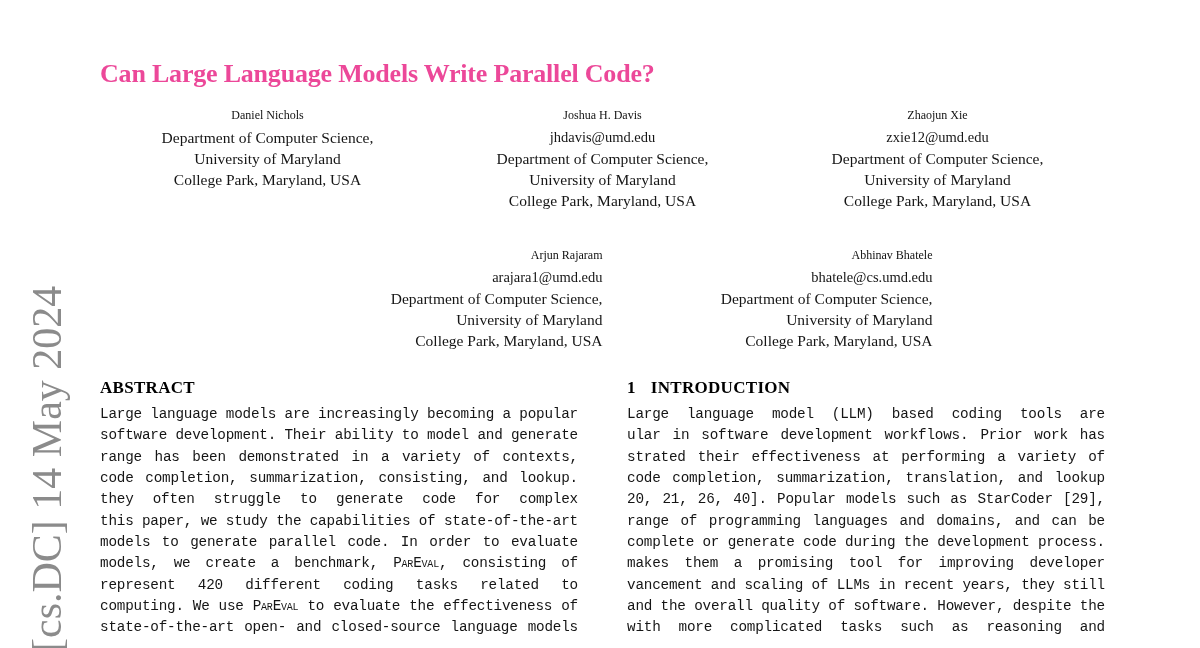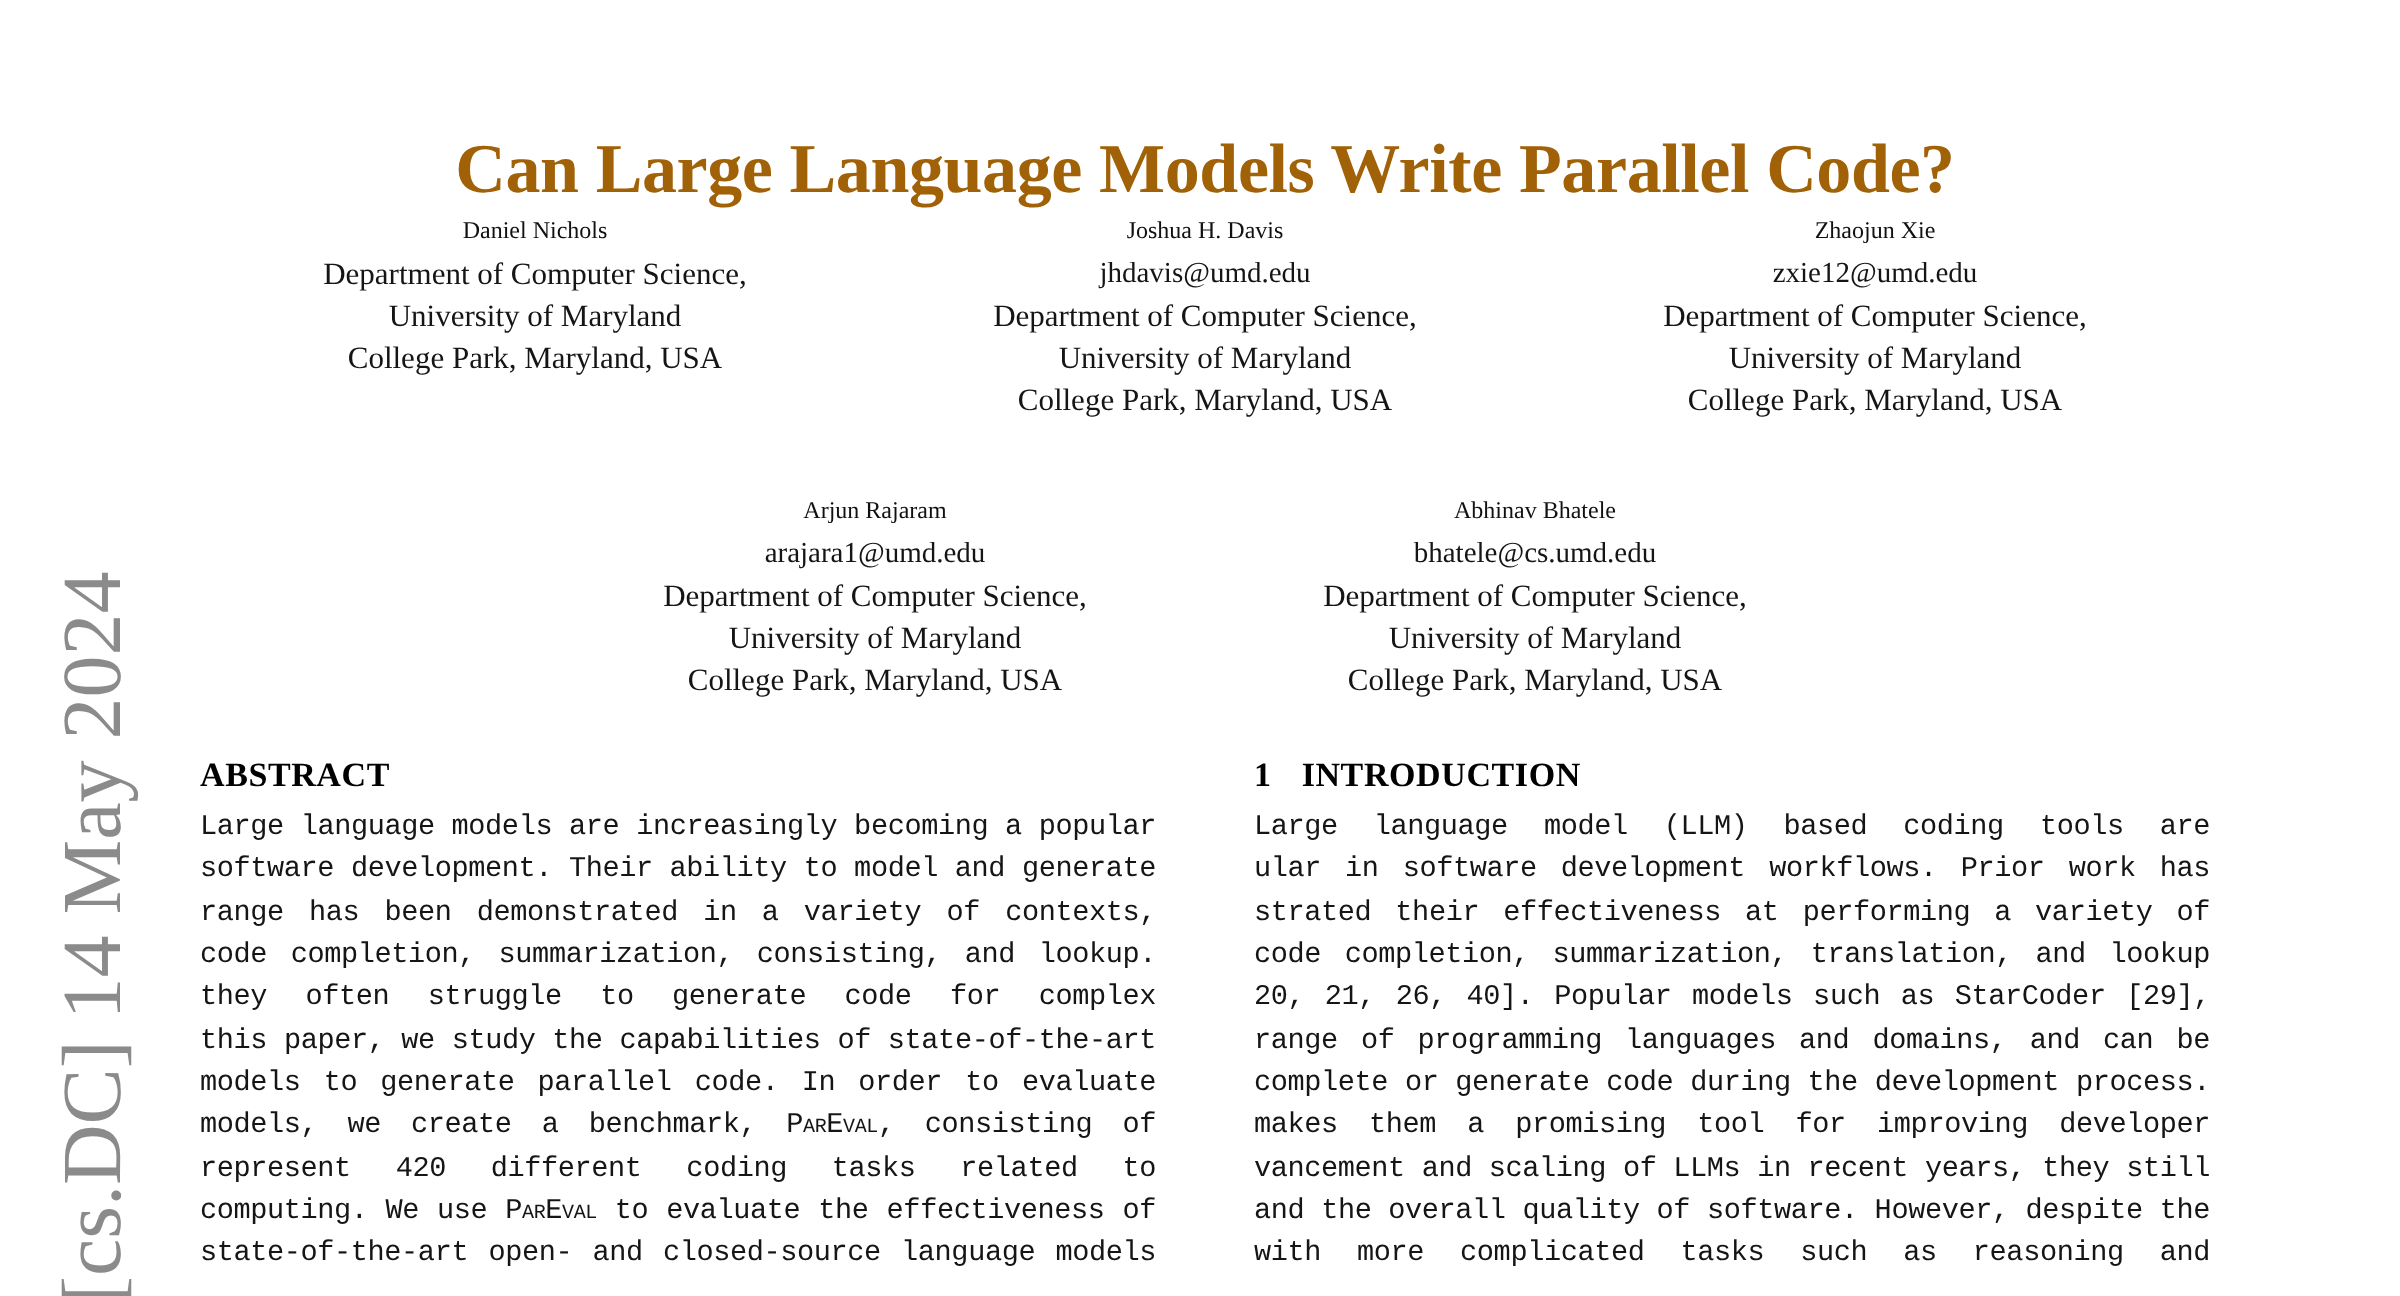--- a/index.html
+++ b/index.html
@@ -8,41 +8,40 @@
     position: relative;
     overflow: hidden;
     background: #ffffff;
     font-family: "Liberation Serif", "DejaVu Serif", serif;
     color: #151515;
   }
 
   .paper-title {
     position: absolute;
     left: 100px; top: 42px; width: 1005px;
-    text-align: center;
-    font-size: 35px;
+    font-size: 26px;
     font-weight: bold;
     letter-spacing: -0.2px;
-    color: #a16207;
+    color: #ec4899;
   }
 
   .authors-row1 {
     position: absolute;
     left: 100px; top: 103px; width: 1005px;
     display: flex;
   }
   .authors-row1 .author-block { flex: 1; }
 
   .authors-row2 {
     position: absolute;
     left: 100px; top: 243px; width: 1005px;
     display: flex;
     justify-content: center;
   }
-  .authors-row2 .author-block { width: 330px; }
+  .authors-row2 .author-block { width: 330px; text-align: right; }
 
   .author-block { text-align: center; }
   .author-name  { font-size: 12px; line-height: 24px; color: #111; }
   .author-email { font-size: 14.5px; line-height: 21px; }
   .author-affil { font-size: 15.5px; line-height: 21px; }
 
   .column {
     position: absolute;
     top: 378px;
     width: 478px;

